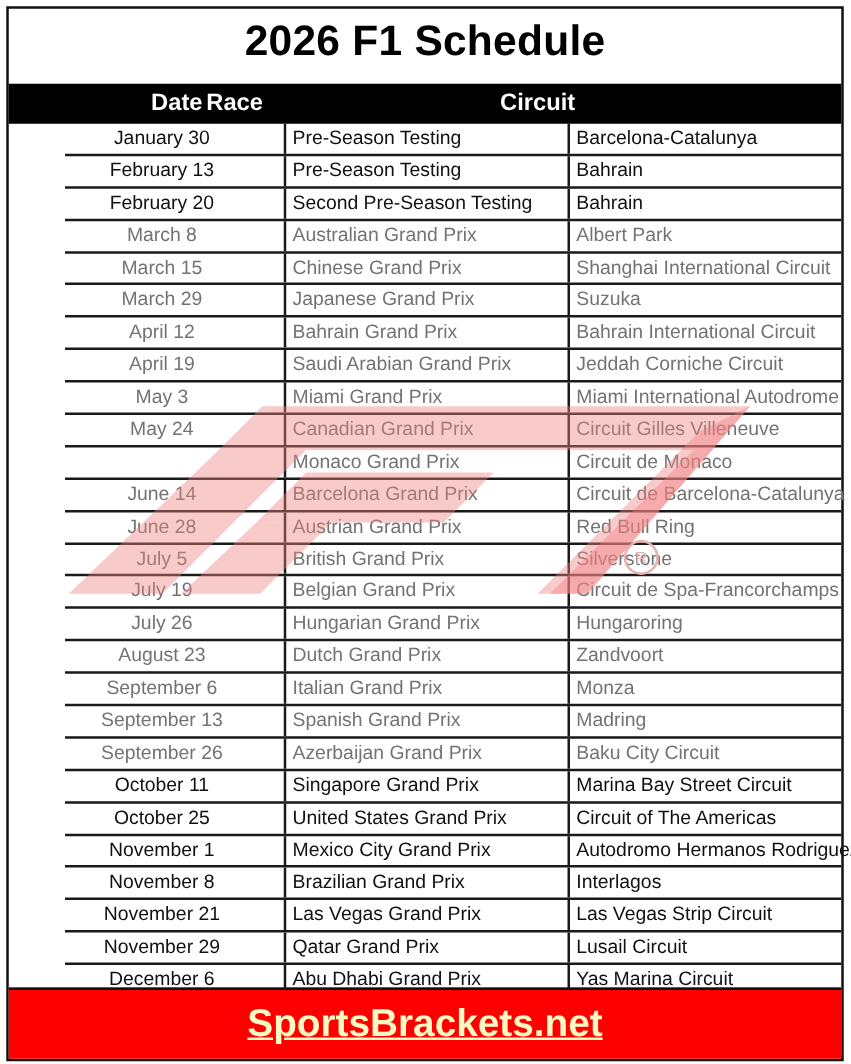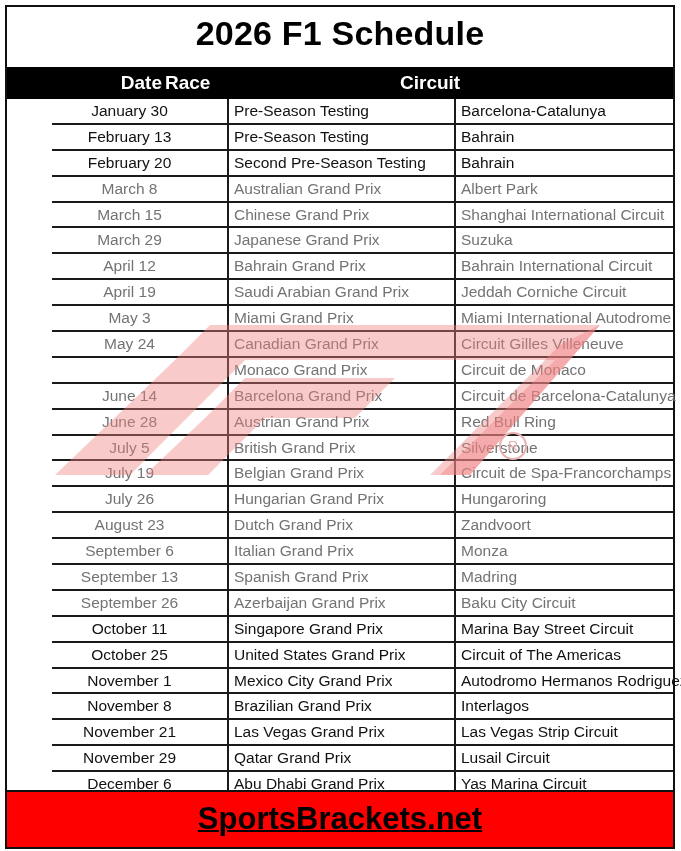--- a/index.html
+++ b/index.html
@@ -21,21 +21,21 @@
   .cell { position: absolute; top: 0; height: 100%; line-height: 24px; font-size: 15.5px;
           white-space: nowrap; overflow: hidden; }
   .c-date { left: 0; width: 155px; text-align: center; }
   .c-race { left: 155px; width: 233px; border-left: 2px solid #1a1a1a; padding-left: 5px; box-sizing: border-box; margin-left: 20px; }
   .c-circuit { left: 390px; width: 276px; border-left: 2px solid #1a1a1a; padding-left: 5px; box-sizing: border-box; margin-left: 12px; }
   .tone-dark .cell { color: #111; }
   .tone-gray .cell { color: #737373; }
   .watermark { position: absolute; left: 0; top: 0; width: 681px; height: 851px; pointer-events: none; z-index: 2; }
   .footer { position: absolute; left: 0; bottom: 0; width: 666px; height: 57px; background: #ff0000;
             border-top: 2px solid #111; box-sizing: border-box; text-align: center; }
-  .footer a { display: inline-block; margin-top: 9px; font-size: 31px; font-weight: bold; color: #000000;
+  .footer a { display: inline-block; margin-top: 9px; font-size: 31px; font-weight: bold; color: #fef9c3;
               text-decoration: underline; text-decoration-thickness: 2px; }
 </style>
 </head>
 <body>
 
 <div class="sheet">
   <div class="title">2026 F1 Schedule</div>
   <div class="thead">
     <span class="th-date">Date</span>
     <span class="th-race">Race</span>

